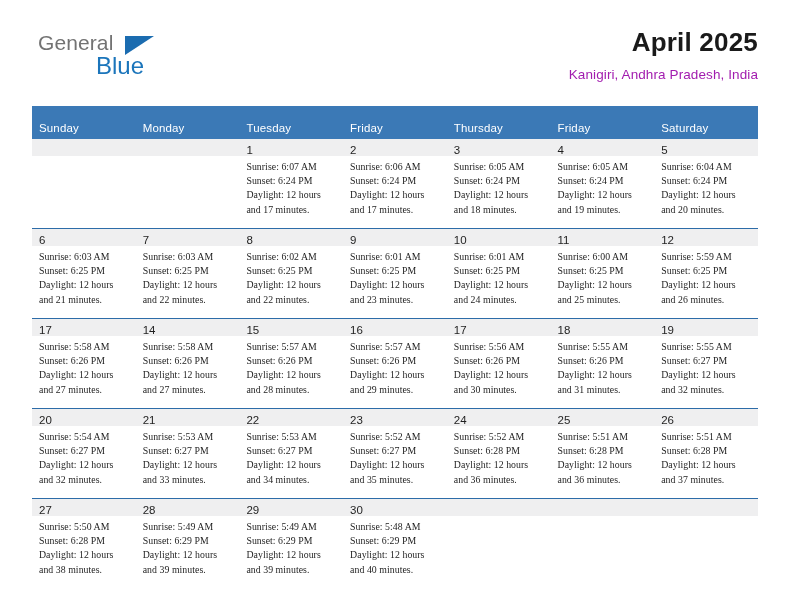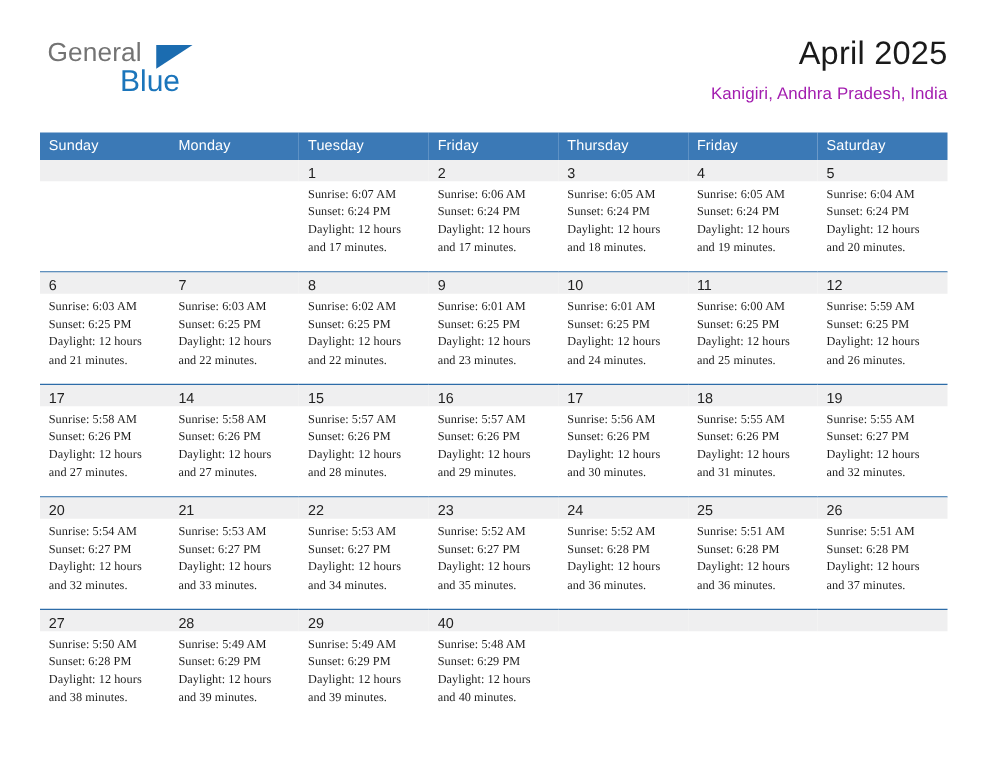--- a/index.html
+++ b/index.html
@@ -66,21 +66,21 @@
   }
 
   .title-block {
     position: absolute;
     right: 0;
     top: 0;
     text-align: right;
   }
   .cal-title {
     font-size: 26px;
-    font-weight: normal;
+    font-weight: bold;
     color: #1a1a1a;
     line-height: 1.15;
     letter-spacing: 0.2px;
   }
   .cal-subtitle {
     margin-top: 9px;
     font-size: 13.5px;
     color: #a21caf;
     letter-spacing: 0.1px;
   }
@@ -95,21 +95,21 @@
     table-layout: fixed;
   }
   .calendar col { width: 103.71px; }
 
   .calendar thead th {
     background: #3b79b6;
     color: #ffffff;
     font-size: 11.5px;
     font-weight: normal;
     text-align: left;
-    padding: 4px 0 5px 7px;
+    padding: 15px 0 5px 7px;
     height: 13px;
     letter-spacing: 0.15px;
     margin-left: 32px;
   }
 
   .week-row > td {
     padding: 0;
     vertical-align: top;
     border-top: 1px solid #2d6ca8;
     background: #ffffff;
@@ -520,21 +520,21 @@
               <div class="cell-body">
                 <div class="line">Sunrise: 5:49 AM</div>
                 <div class="line">Sunset: 6:29 PM</div>
                 <div class="line">Daylight: 12 hours</div>
                 <div class="line">and 39 minutes.</div>
               </div>
             </div>
           </td>
           <td>
             <div class="cell">
-              <div class="daynum-band"><span class="daynum">40</span></div>
+              <div class="daynum-band"><span class="daynum">30</span></div>
               <div class="cell-body">
                 <div class="line">Sunrise: 5:48 AM</div>
                 <div class="line">Sunset: 6:29 PM</div>
                 <div class="line">Daylight: 12 hours</div>
                 <div class="line">and 40 minutes.</div>
               </div>
             </div>
           </td>
           <td>
             <div class="cell empty">

